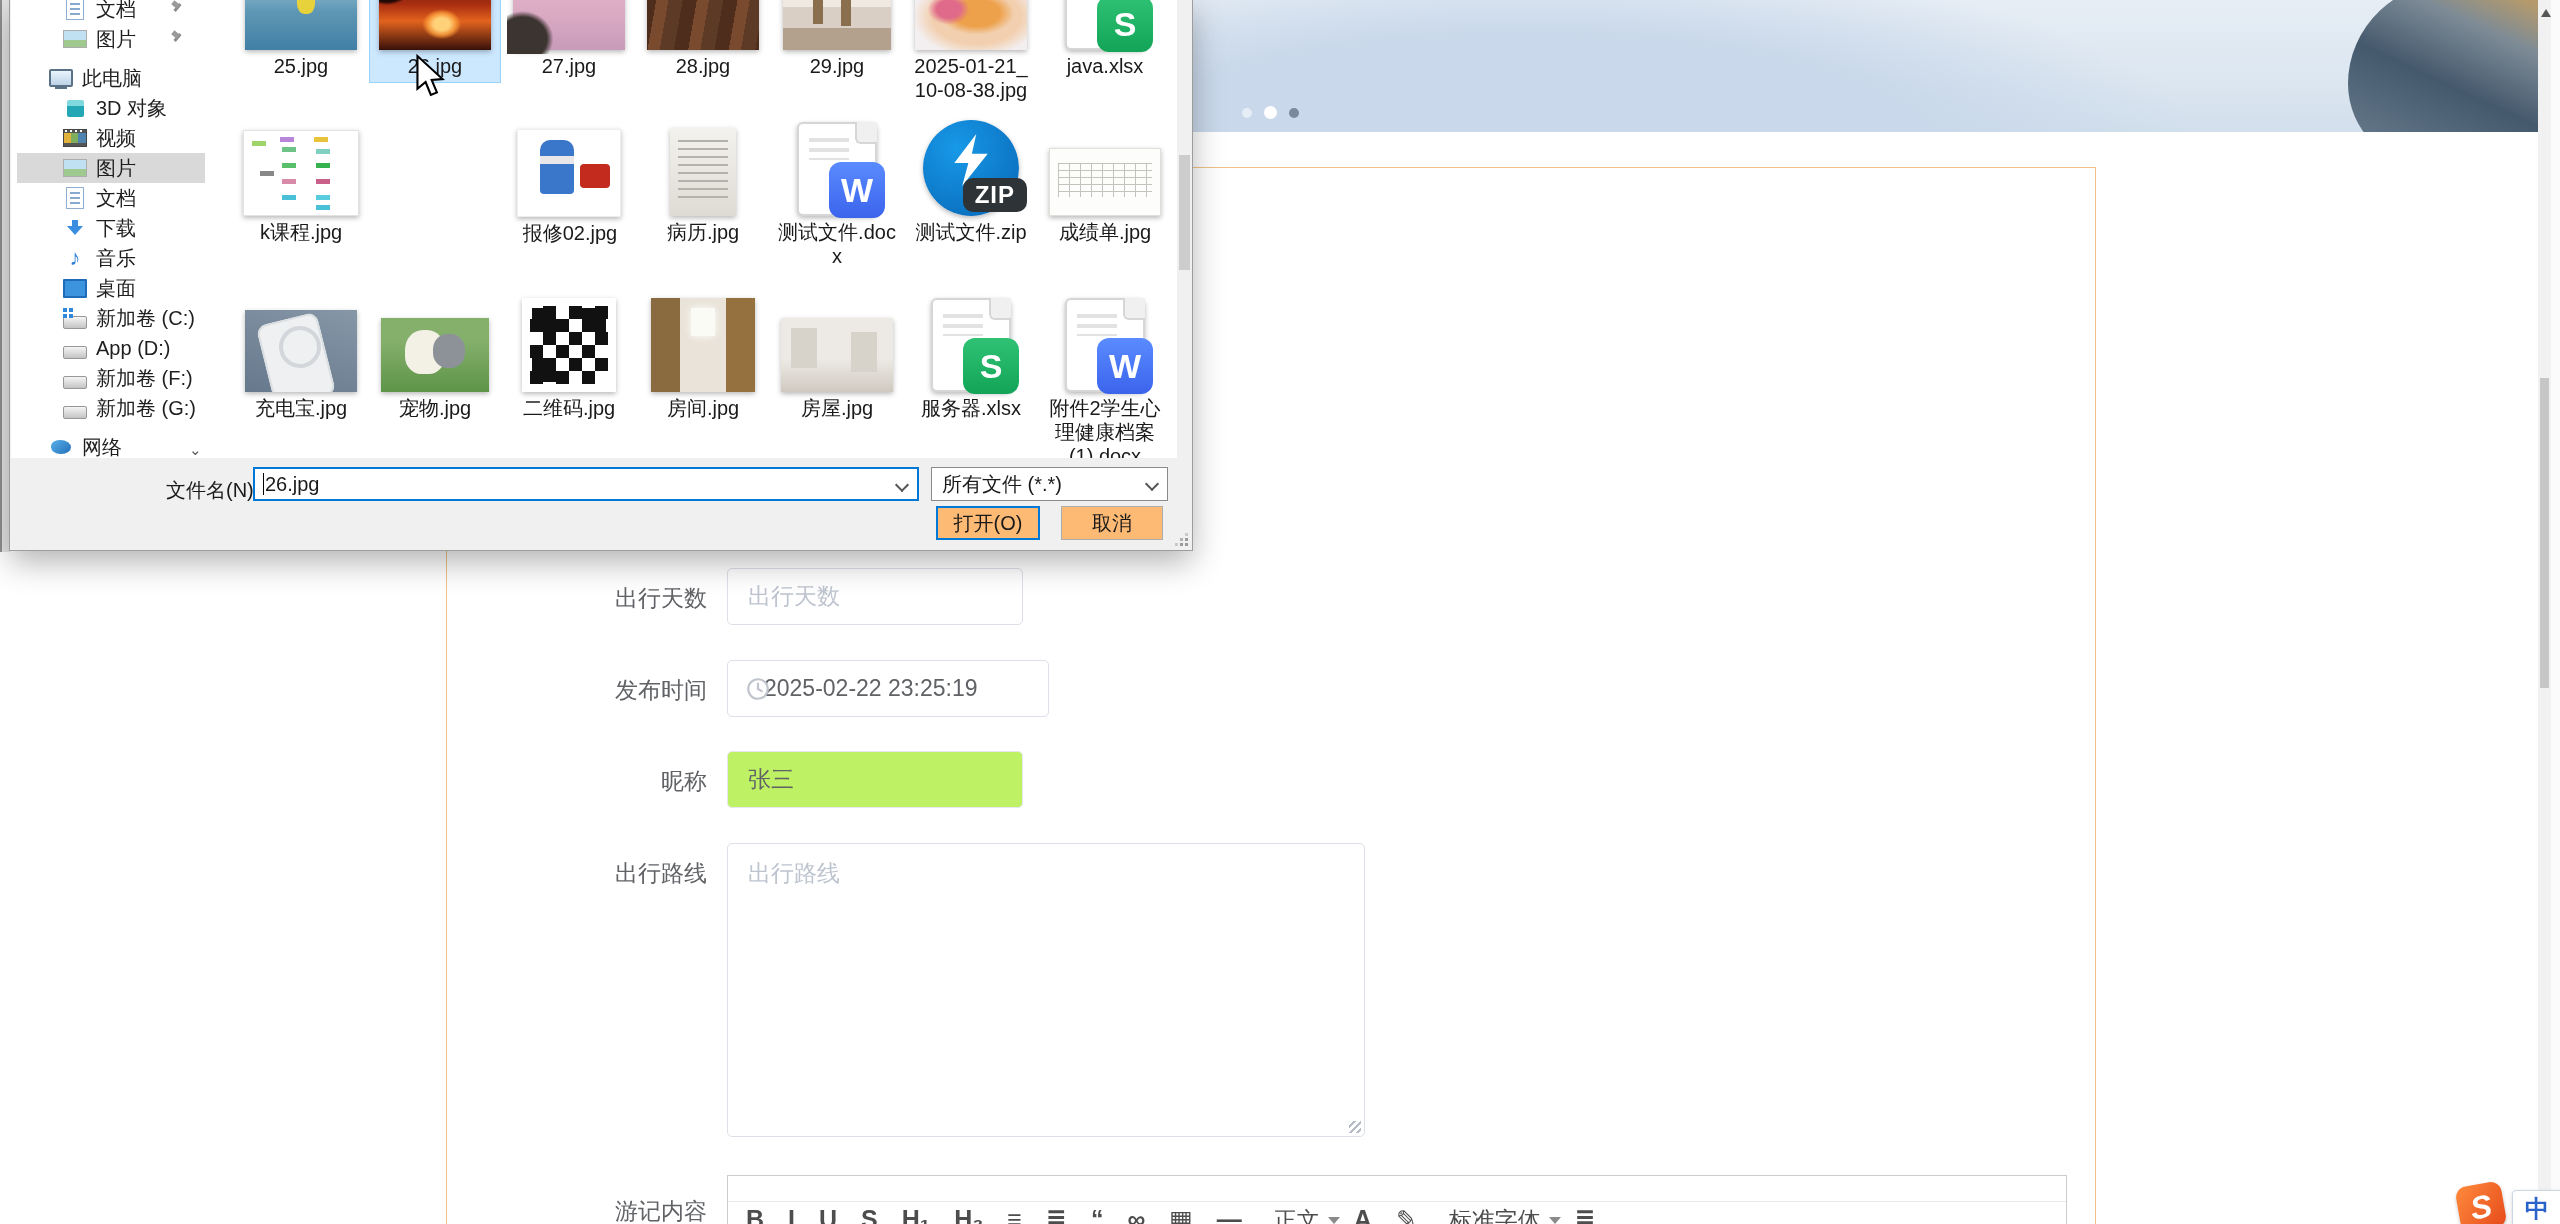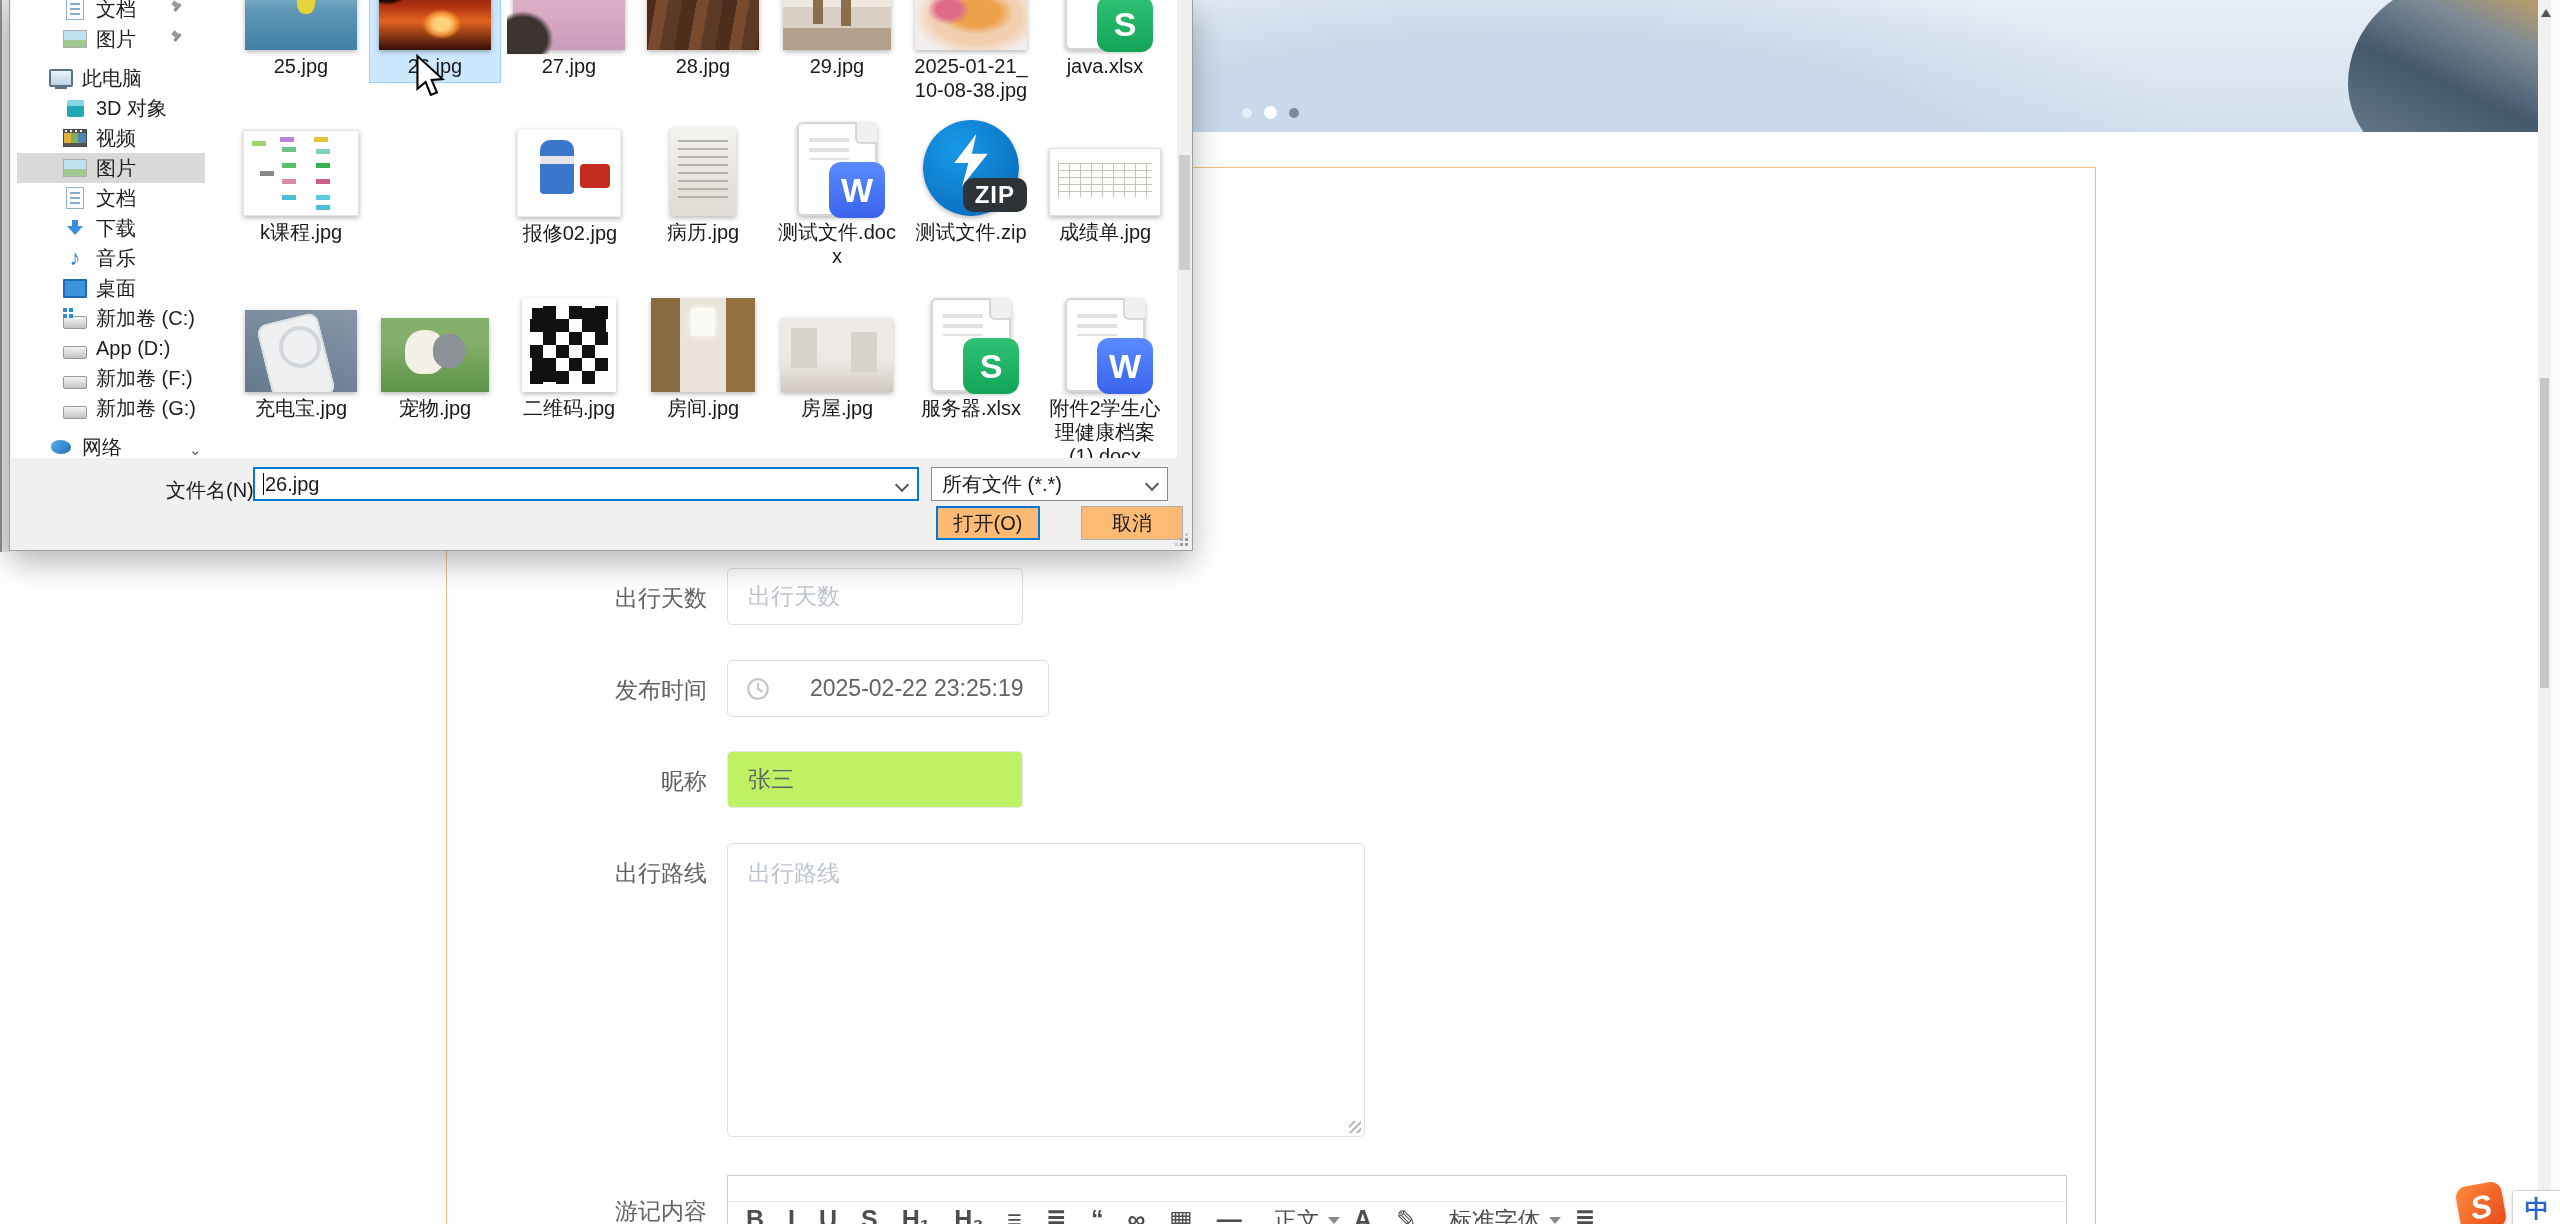--- a/index.html
+++ b/index.html
@@ -27,21 +27,21 @@
 
   .form-card { position:absolute; left:446px; top:167px; width:1650px; height:1057px;
     border:1px solid #eec287; border-bottom:none; background:#fff; }
 
   .flabel { position:absolute; width:240px; text-align:right; font-size:23px; color:#606266; }
   .el-input { position:absolute; height:57px; border:1px solid #dcdfe6; border-radius:5px; background:#fff;
     font-size:23px; color:#606266; padding:0 20px; font-family:inherit; outline:none; width:100%; }
   .el-input::placeholder, .el-textarea::placeholder { color:#bec4cf; }
   .inwrap { position:absolute; }
   .inwrap .el-input { position:static; display:block; height:57px; }
-  .time-input { padding-left:82px; }
+  .time-input { padding-left:36px; }
   .clock { position:absolute; left:18px; top:16px; }
   .disabled-input { background:#bef264; border-color:#e4e7ed; }
   .el-textarea { position:absolute; border:1px solid #dcdfe6; border-radius:5px; font-size:23px; color:#606266;
     padding:14px 20px; font-family:inherit; outline:none; resize:none; }
   .ta-grip { position:absolute; width:16px; height:16px; }
   .ta-grip::before { content:""; position:absolute; right:2px; bottom:2px; width:12px; height:12px;
     background:repeating-linear-gradient(135deg, transparent 0 3px, #b6bcc6 3px 5px); }
 
   .editor { position:absolute; left:727px; top:1175px; width:1340px; height:49px;
     border:1px solid #ccc; border-bottom:none; background:#fff; overflow:hidden; }
@@ -181,21 +181,21 @@
     border:2px solid #0078d7; font-size:20px; padding:0 30px 0 8px; display:flex; align-items:center; }
   .fn-caret { width:1px; height:22px; background:#000; margin-right:1px; }
   .fn-chev, .ft-chev { position:absolute; right:8px; top:9px; width:12px; height:12px; }
   .chev::before { content:""; position:absolute; left:0; top:2px; width:8px; height:8px;
     border-right:2px solid #555; border-bottom:2px solid #555; transform:rotate(45deg); }
   .ft-select { position:absolute; left:921px; top:467px; width:237px; height:34px; background:#fff;
     border:1px solid #8a8a8a; font-size:20px; padding:0 30px 0 10px; display:flex; align-items:center; }
   .btn { position:absolute; top:506px; height:34px; background:#fdba74; font-size:20px;
     display:flex; align-items:center; justify-content:center; }
   .btn-open { left:926px; width:104px; border:2px solid #0078d7; }
-  .btn-cancel { left:1051px; width:102px; border:1px solid #adadad;margin-left:20px; }
+  .btn-cancel { left:1051px; width:102px; border:1px solid #adadad; }
   .grip { position:absolute; right:4px; bottom:4px; width:14px; height:14px; }
   .grip::before { content:""; position:absolute; right:0; bottom:0; width:3px; height:3px; background:#9a9a9a;
     box-shadow:-5px 0 0 #9a9a9a, 0 -5px 0 #9a9a9a, -10px 0 0 #c9c9c9, 0 -10px 0 #c9c9c9, -5px -5px 0 #b3b3b3; }
 
   .cursor { position:absolute; left:414px; top:54px; z-index:60; }
 
   .ime { position:absolute; left:2458px; top:1184px; z-index:70; display:flex; align-items:flex-start; gap:8px; }
   .ime-logo { width:46px; height:46px; border-radius:11px; background:linear-gradient(135deg,#ff8a3c,#e5491a);
     transform:rotate(-10deg); display:flex; align-items:center; justify-content:center;
     color:#fff; font-size:32px; font-weight:700; font-style:italic; box-shadow:0 2px 4px rgba(0,0,0,.25); }

